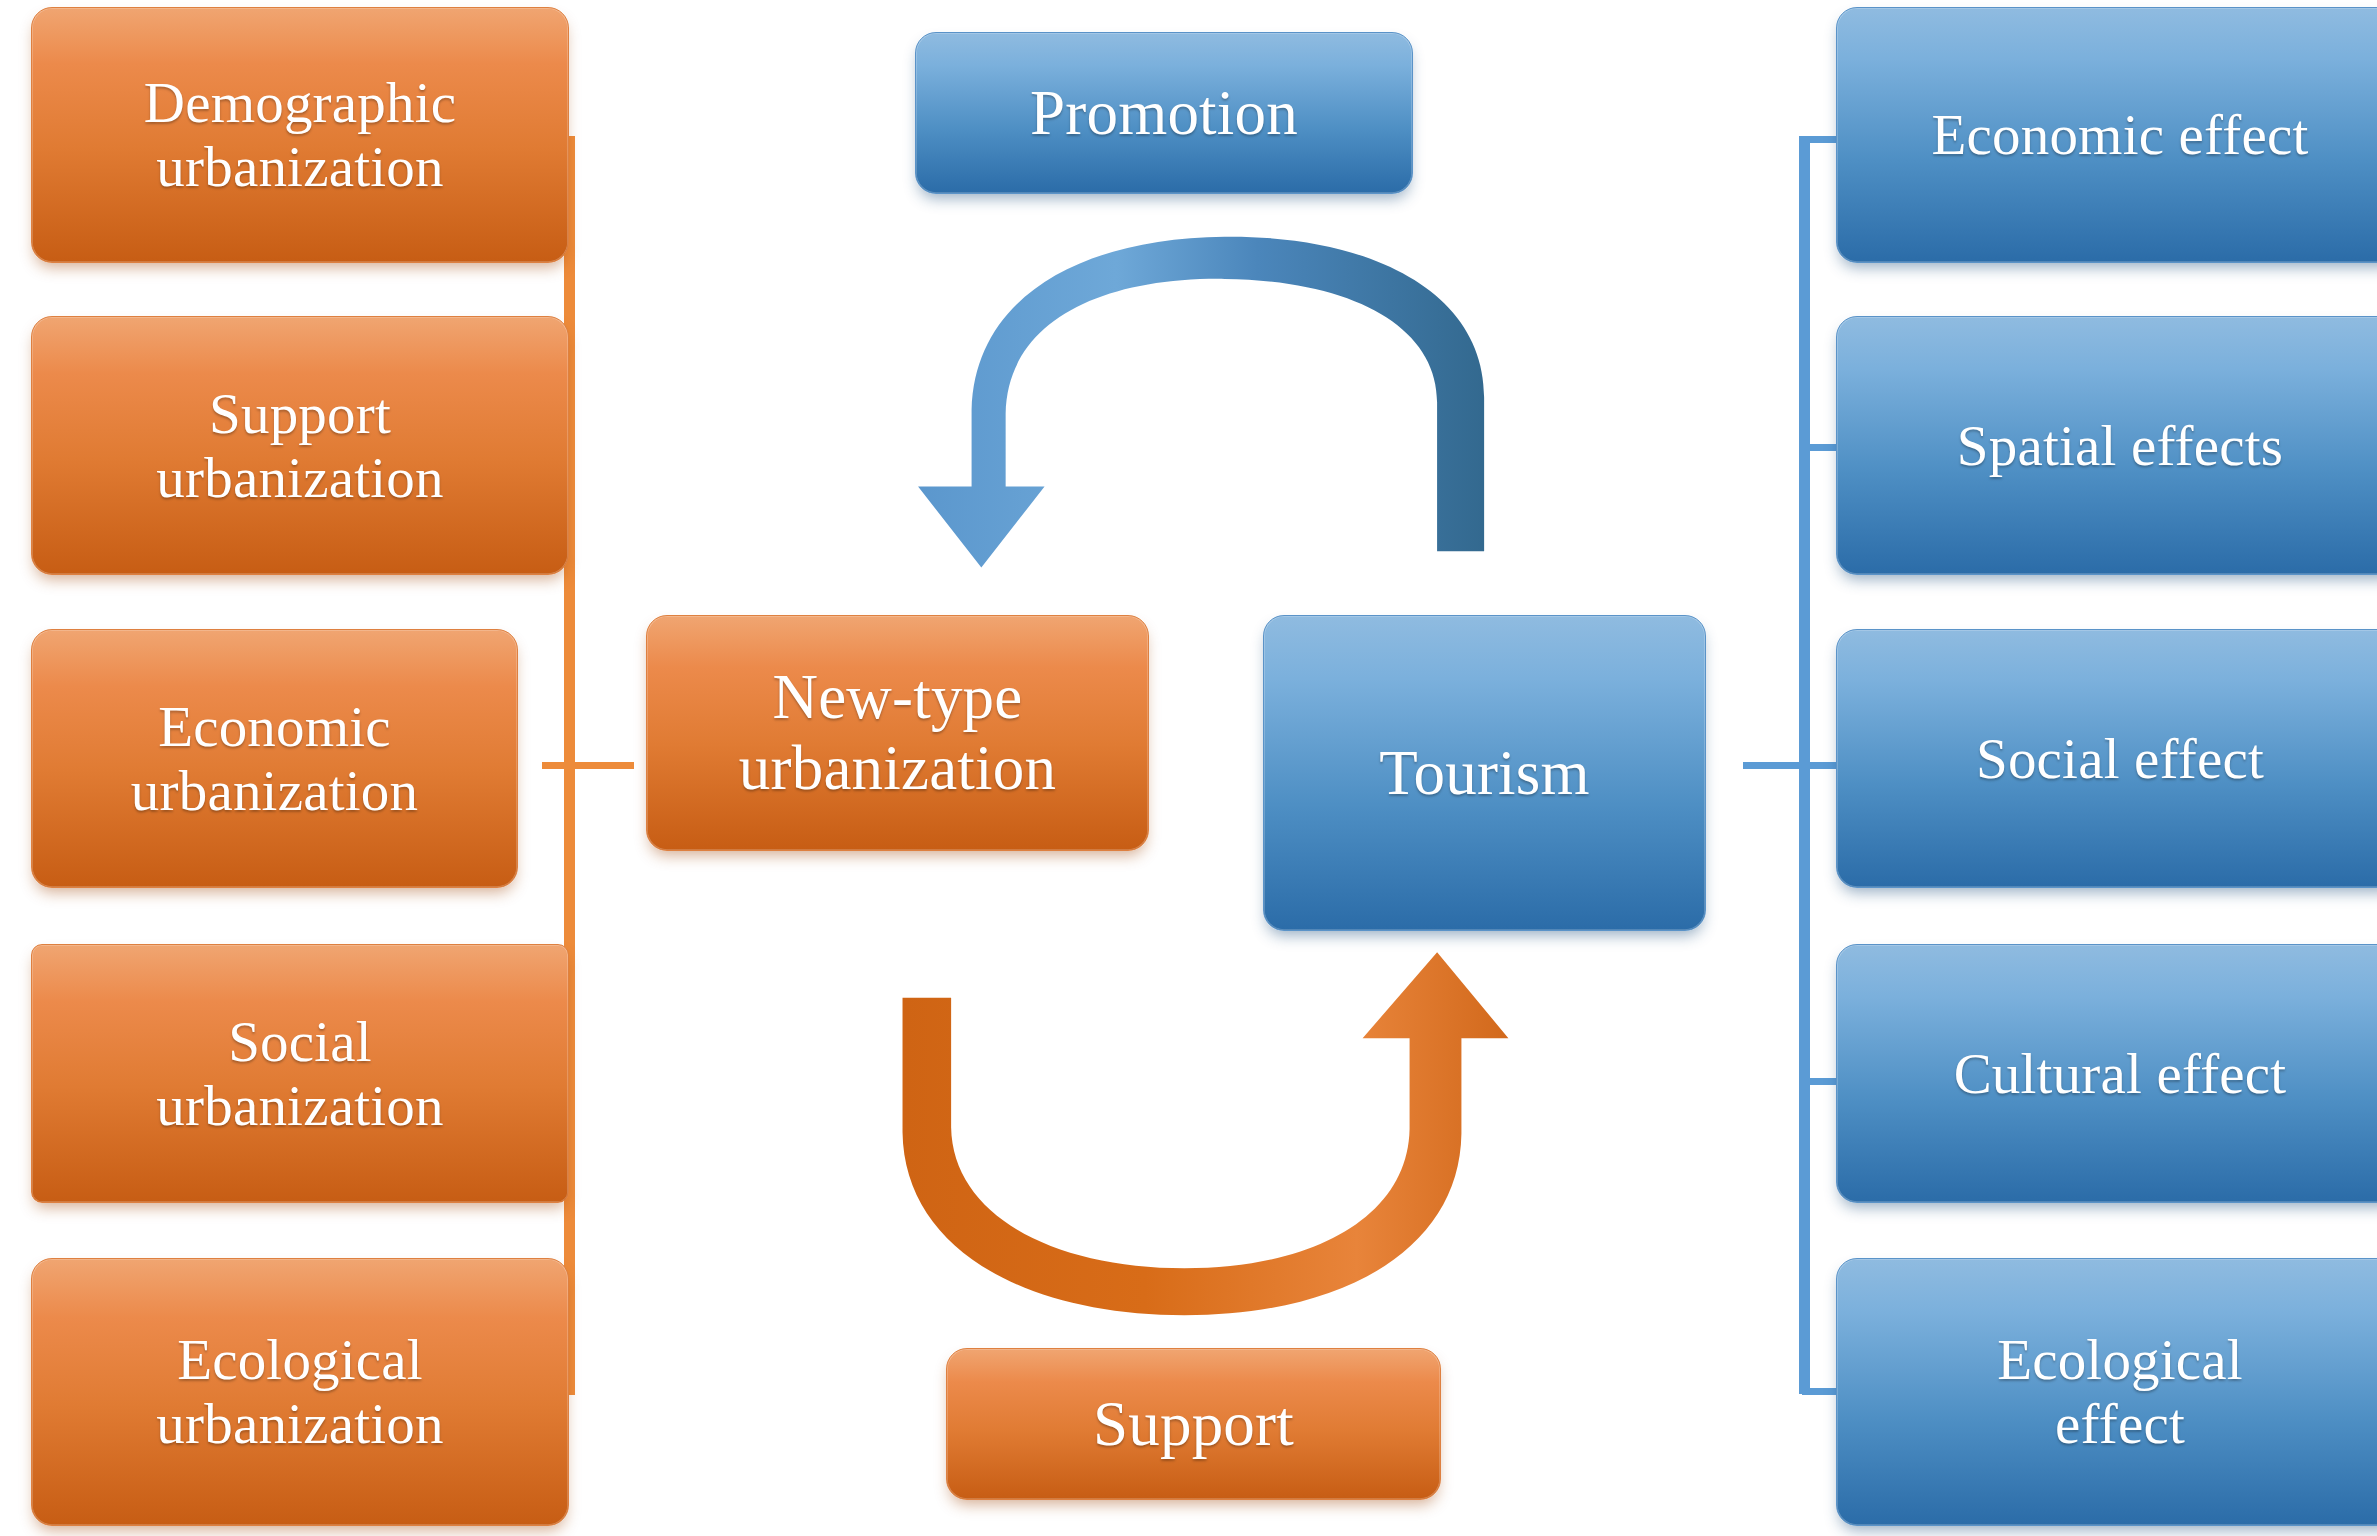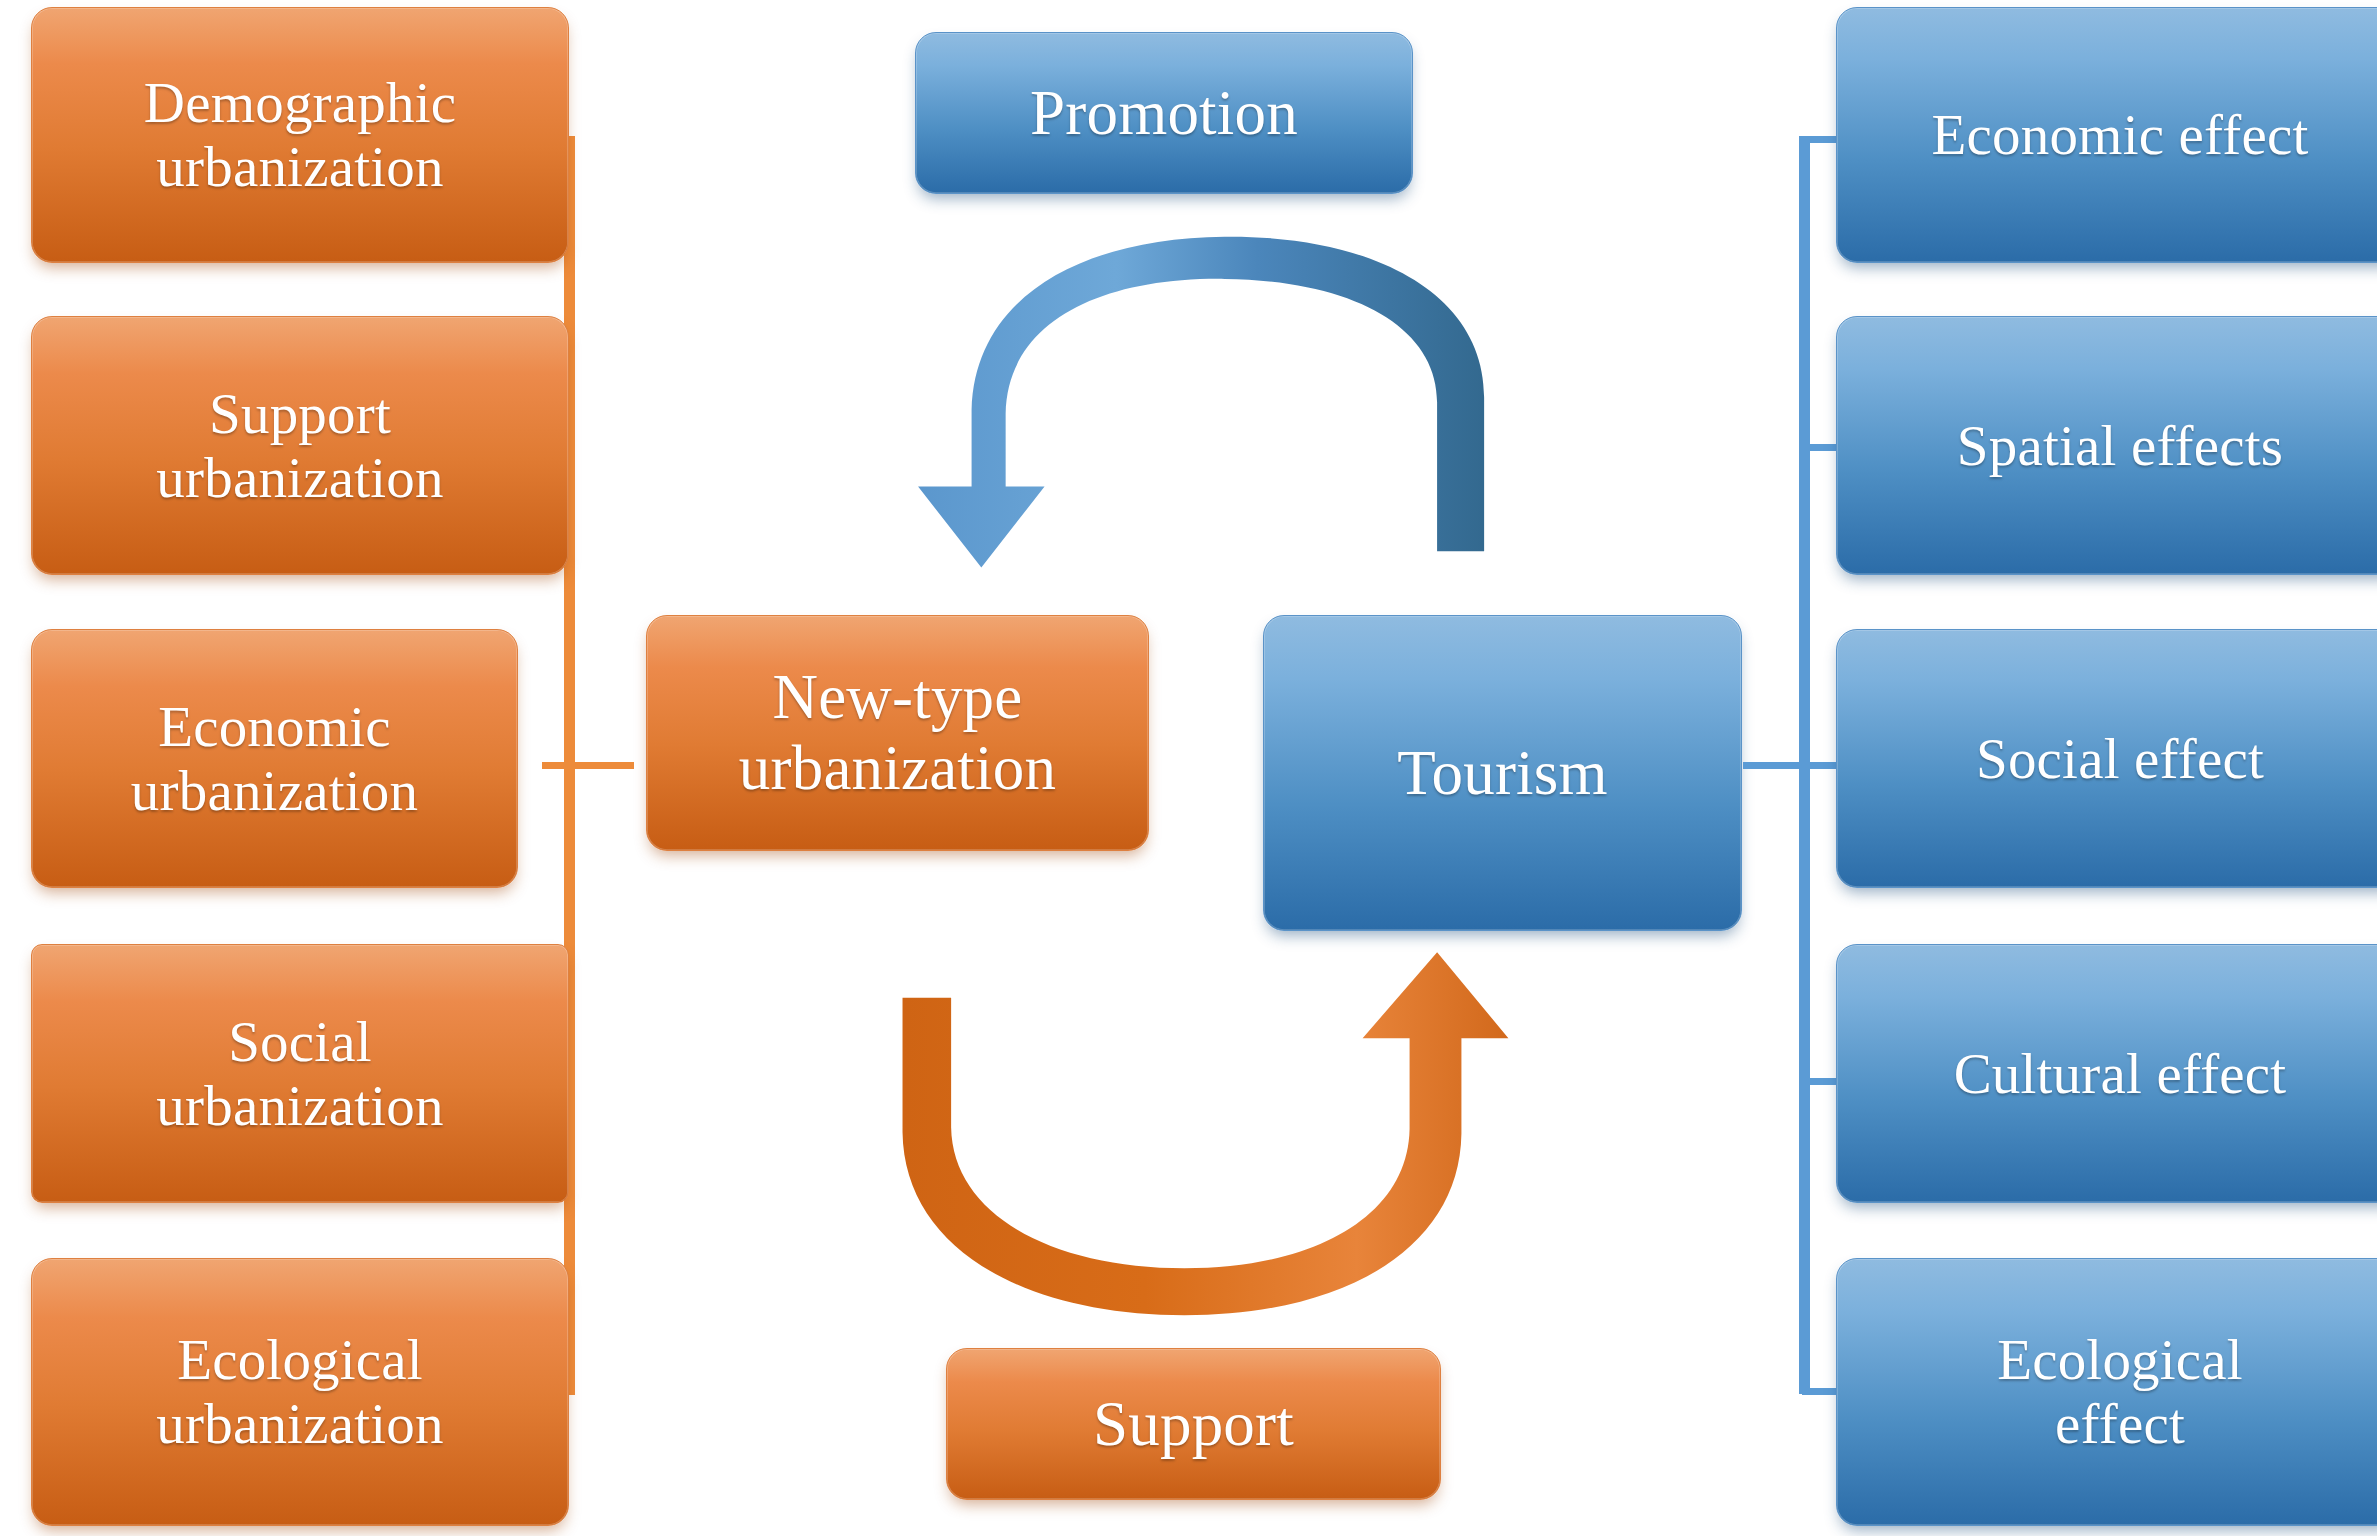--- a/index.html
+++ b/index.html
@@ -119,21 +119,21 @@
              L 682 380 Z" fill="url(#blueArcGrad)"></path>
   </svg>
 
   <div class="box orange" style="left:623px;top:615px;width:503px;height:236px;font-size:63px;">
     <div>
       <span>New-type</span>
       <span>urbanization</span>
     </div>
   </div>
 
-  <div class="box blue" style="left:1263px;top:615px;width:479px;height:316px;font-size:63px;">
+  <div class="box blue" style="left:1263px;top:615px;width:443px;height:316px;font-size:63px;">
     <div>
       <span>Tourism</span>
     </div>
   </div>
 
   <svg class="arrow" style="left:860px;top:941px;width:665px;height:405px;" viewBox="0 0 820 500">
     <defs>
       <linearGradient id="orangeArcGrad" x1="0" y1="0" x2="1" y2="0">
         <stop offset="0%" stop-color="#cf6414"></stop>
         <stop offset="40%" stop-color="#d86c18"></stop>

